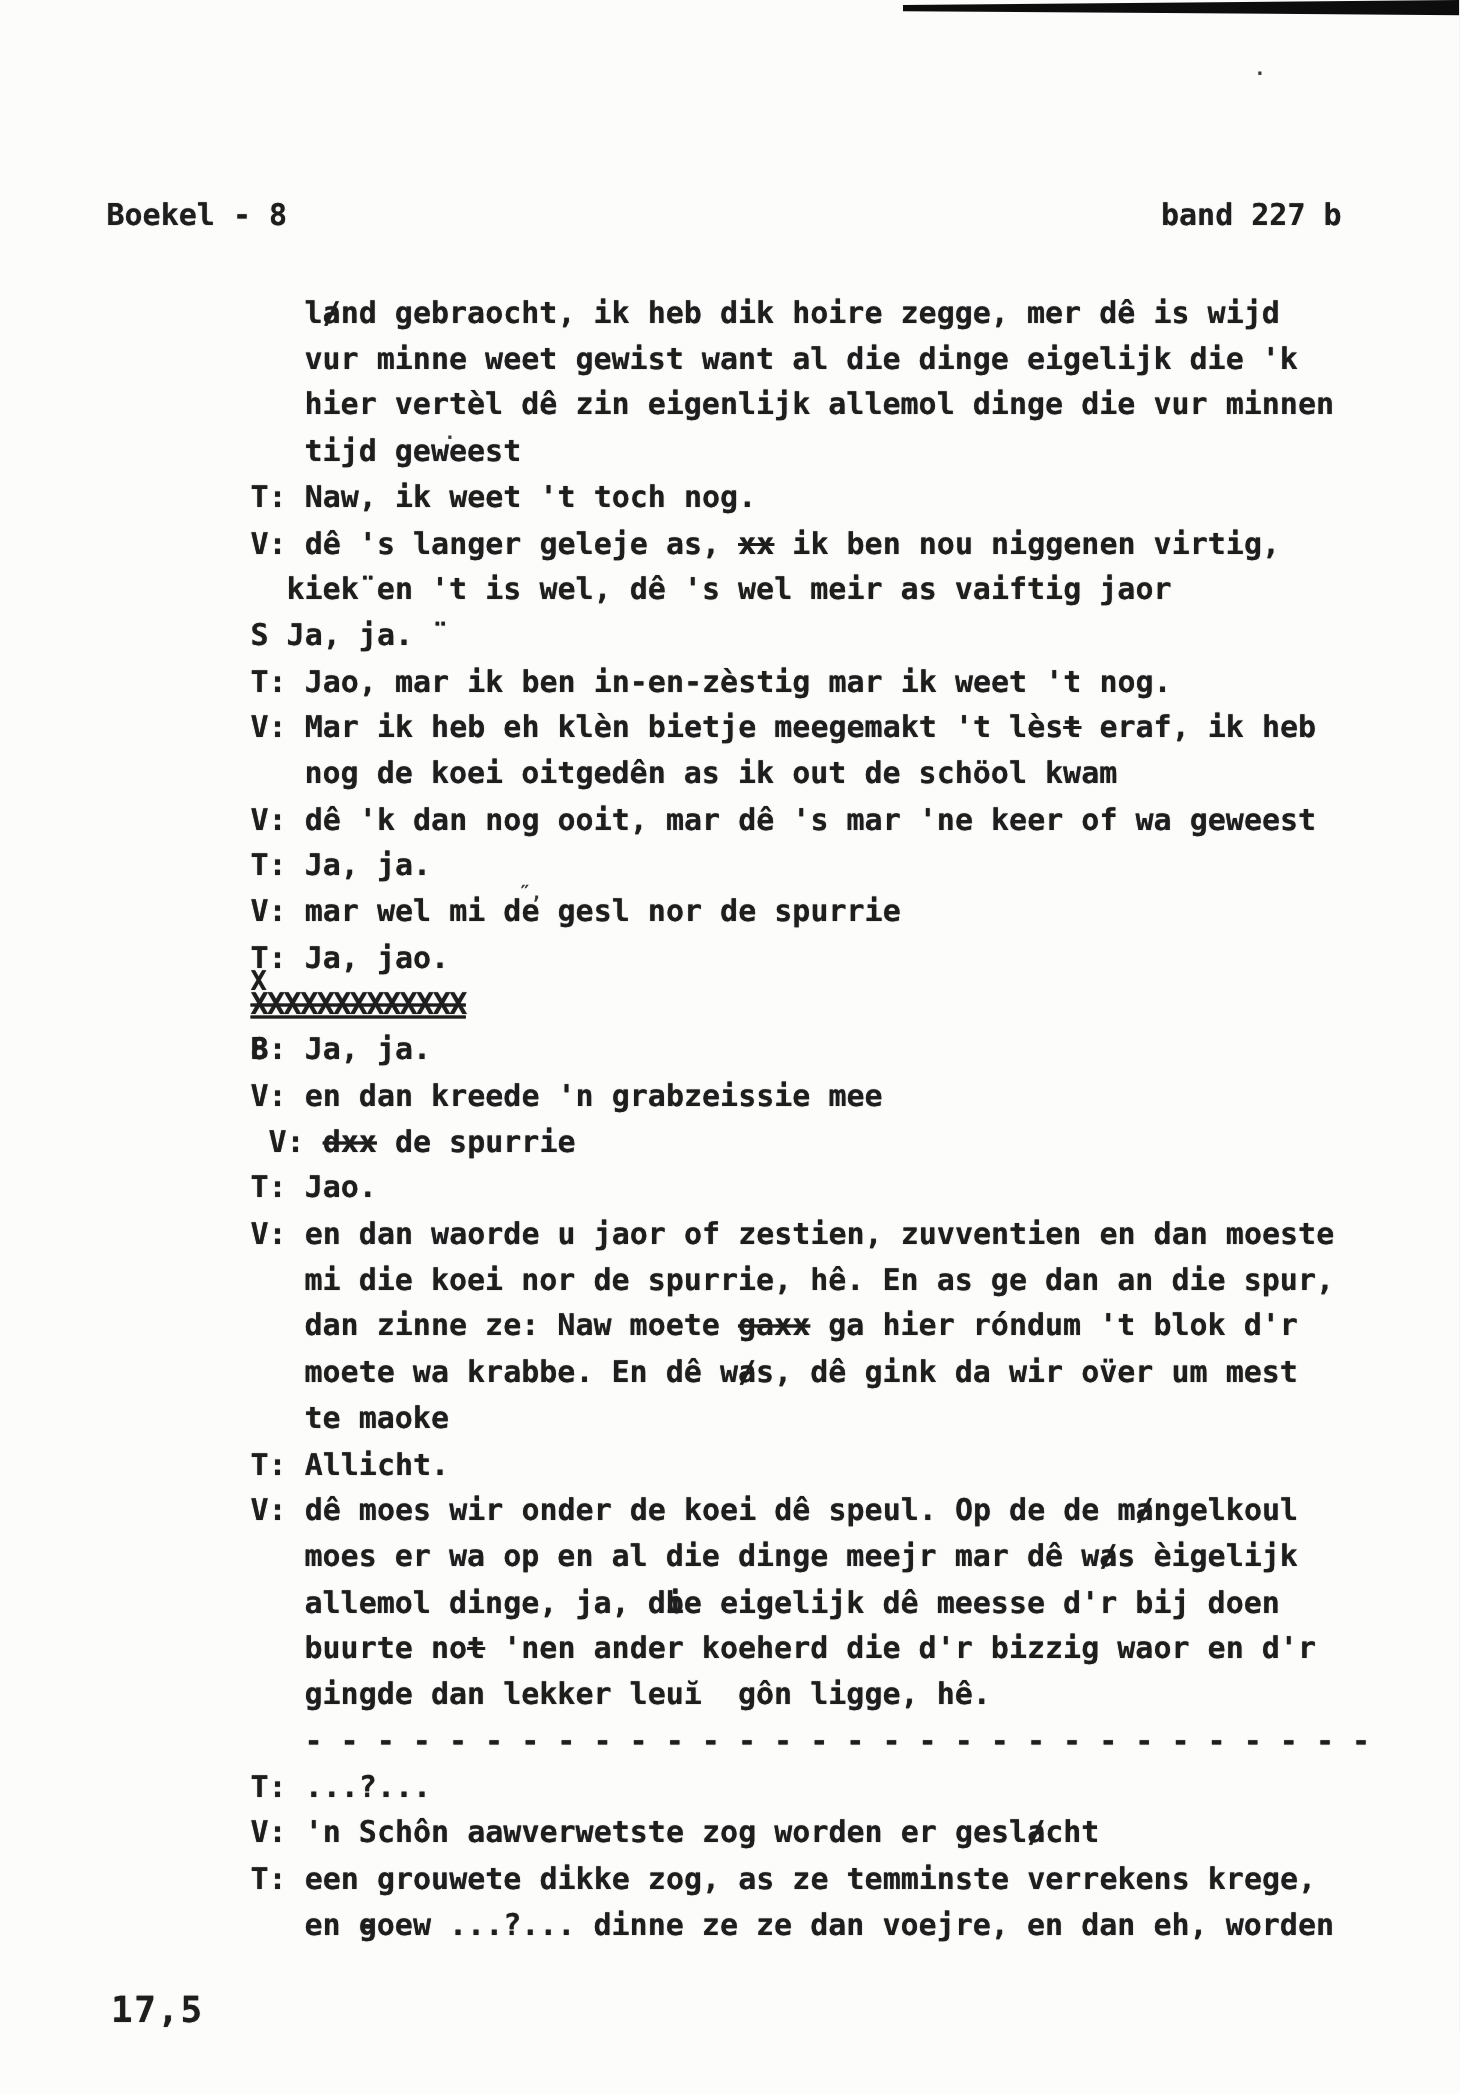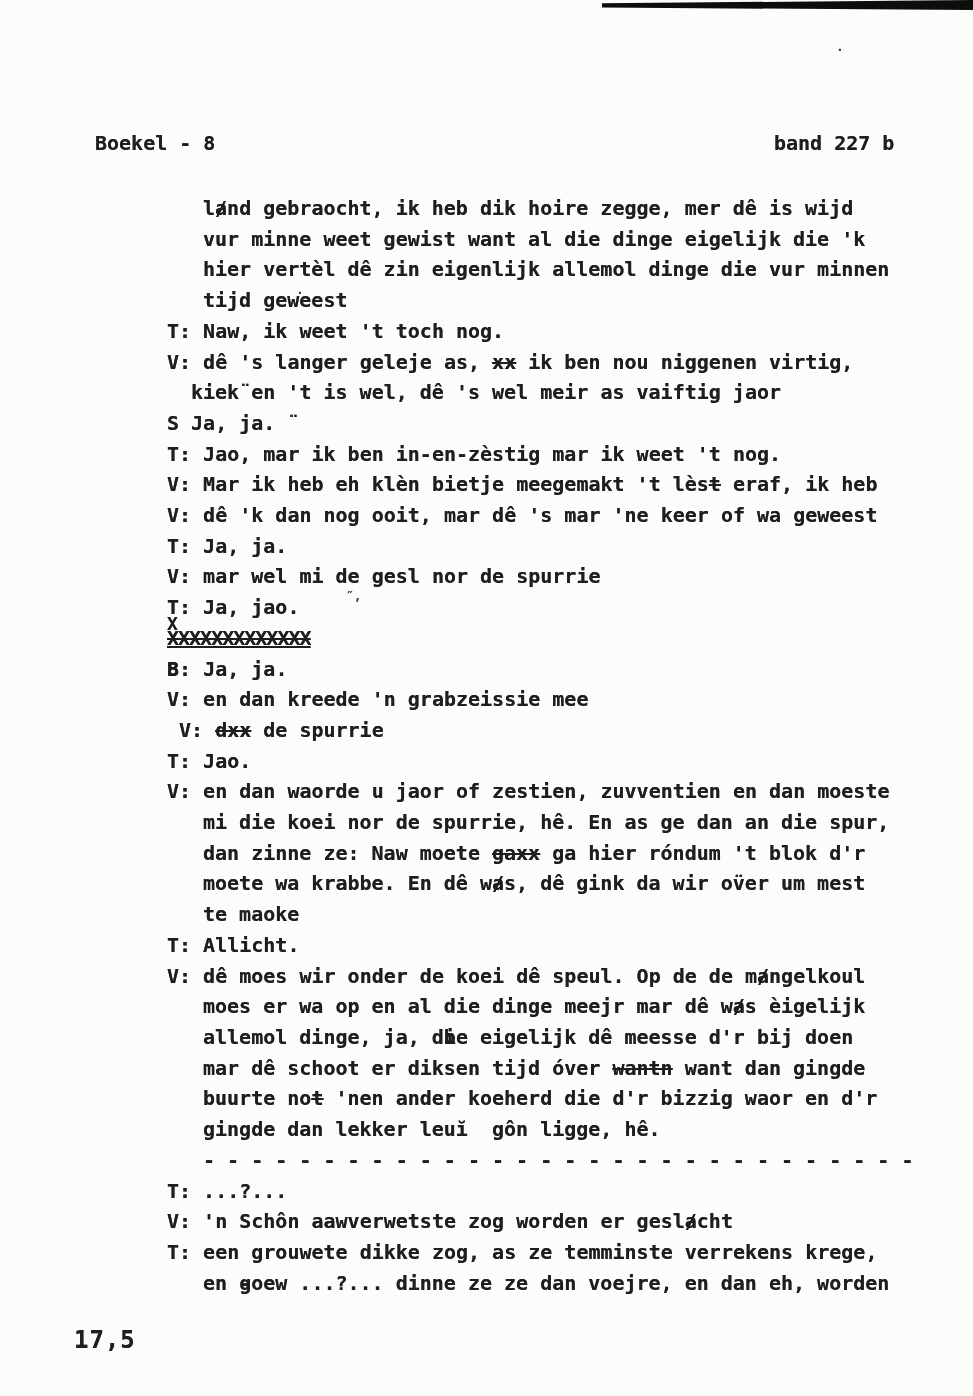--- a/index.html
+++ b/index.html
@@ -20,21 +20,21 @@
   }
   .scan-bar{
     position:absolute;top:0;left:602px;width:371px;height:11px;
     background:#0d0d0d;
     clip-path:polygon(0 30%,100% 0,100% 92%,0 68%);
   }
   .hdr{
     position:absolute;top:131px;
     font-size:20px;white-space:pre;
   }
-  .hdr.left{left:95px;}
+  .hdr.left{left:71px;}
   .hdr.right{left:774px;}
   .body-text{
     position:absolute;left:167px;top:193px;width:790px;
     font-size:20px;line-height:30.7px;
   }
   .line{white-space:pre;position:relative;}
   .ind1{padding-left:12px;}
   .ind2{padding-left:24px;}
   .ind3{padding-left:36px;}
   .st{text-decoration:line-through;text-decoration-thickness:2px;}
@@ -59,39 +59,39 @@
       <div class="line ind3"><span>l</span><span class="ov">a<span class="over">/</span></span><span>nd gebraocht, ik heb dik hoire zegge, mer dê is wijd</span></div>
       <div class="line ind3"><span>vur minne weet gewist want al die dinge eigelijk die 'k</span></div>
       <div class="line ind3"><span>hier vertèl dê zin eigenlijk allemol dinge die vur minnen</span></div>
       <div class="line ind3"><span>tijd geweest</span></div>
       <div class="line ind0"><span>T: Naw, ik weet 't toch nog.</span></div>
       <div class="line ind0"><span>V: dê 's langer geleje as, </span><span class="st">xx</span><span> ik ben nou niggenen virtig,</span></div>
       <div class="line ind2"><span>kiek</span><span class="ov"> <span class="over">¨</span></span><span>en 't is wel, dê 's wel meir as vaiftig jaor</span></div>
       <div class="line ind0"><span>S Ja, ja. </span><span class="ov"> <span class="over">¨</span></span></div>
       <div class="line ind0"><span>T: Jao, mar ik ben in-en-zèstig mar ik weet 't nog.</span></div>
       <div class="line ind0"><span>V: Mar ik heb eh klèn bietje meegemakt 't lès</span><span class="st">t</span><span> eraf, ik heb</span></div>
+      <div class="line ind3"><span>nog de koei oitgedên as ik out de schöol kwam</span></div>
       <div class="line ind0"><span>V: dê 'k dan nog ooit, mar dê 's mar 'ne keer of wa geweest</span></div>
       <div class="line ind0"><span>T: Ja, ja.</span></div>
       <div class="line ind0"><span>V: mar wel mi de gesl nor de spurrie</span></div>
       <div class="line ind0"><span>T: Ja, jao.</span></div>
       <div class="line ind0"><span class="floatx">X</span><span class="stu">XXXXXXXXXXXXX</span></div>
       <div class="line ind0"><span class="ov">B<span class="over">8</span></span><span>: Ja, ja.</span></div>
       <div class="line ind0"><span>V: en dan kreede 'n grabzeissie mee</span></div>
       <div class="line ind1"><span>V: </span><span class="st">dxx</span><span> de spurrie</span></div>
       <div class="line ind0"><span>T: Jao.</span></div>
       <div class="line ind0"><span>V: en dan waorde u jaor of zestien, zuvventien en dan moeste</span></div>
       <div class="line ind3"><span>mi die koei nor de spurrie, hê. En as ge dan an die spur,</span></div>
       <div class="line ind3"><span>dan zinne ze: Naw moete </span><span class="st">gaxx</span><span> ga hier róndum 't blok d'r</span></div>
       <div class="line ind3"><span>moete wa krabbe. En dê w</span><span class="ov">a<span class="over">/</span></span><span>s, dê gink da wir o</span><span class="ov">v<span class="over">¨</span></span><span>er um mest</span></div>
       <div class="line ind3"><span>te maoke</span></div>
       <div class="line ind0"><span>T: Allicht.</span></div>
       <div class="line ind0"><span>V: dê moes wir onder de koei dê speul. Op de de m</span><span class="ov">a<span class="over">/</span></span><span>ngelkoul</span></div>
       <div class="line ind3"><span>moes er wa op en al die dinge meejr mar dê w</span><span class="ov">a<span class="over">/</span></span><span>s èigelijk</span></div>
       <div class="line ind3"><span>allemol dinge, ja, d</span><span class="ov">b<span class="over">i</span></span><span>e eigelijk dê meesse d'r bij doen</span></div>
-      <div class="line ind3"><span>mar dê schoot er diksen tijd óver </span><span class="st">wantn</span><span> want dan gingde</span></div>
       <div class="line ind3"><span>buurte no</span><span class="st">t</span><span> 'nen ander koeherd die d'r bizzig waor en d'r</span></div>
       <div class="line ind3"><span>gingde dan lekker leuĭ  gôn ligge, hê.</span></div>
       <div class="line ind3"><span>- - - - - - - - - - - - - - - - - - - - - - - - - - - - - -</span></div>
       <div class="line ind0"><span>T: ...?...</span></div>
       <div class="line ind0"><span>V: 'n Schôn aawverwetste zog worden er gesl</span><span class="ov">a<span class="over">/</span></span><span>cht</span></div>
       <div class="line ind0"><span>T: een grouwete dikke zog, as ze temminste verrekens krege,</span></div>
       <div class="line ind3"><span>en </span><span class="ov">g<span class="over">-</span></span><span>oew ...?... dinne ze ze dan voejre, en dan eh, worden</span></div>
     </div>
   <div class="pagenum">17,5</div>
 <span class="stray" style="left: 346px; top: 588px;">″,</span>

